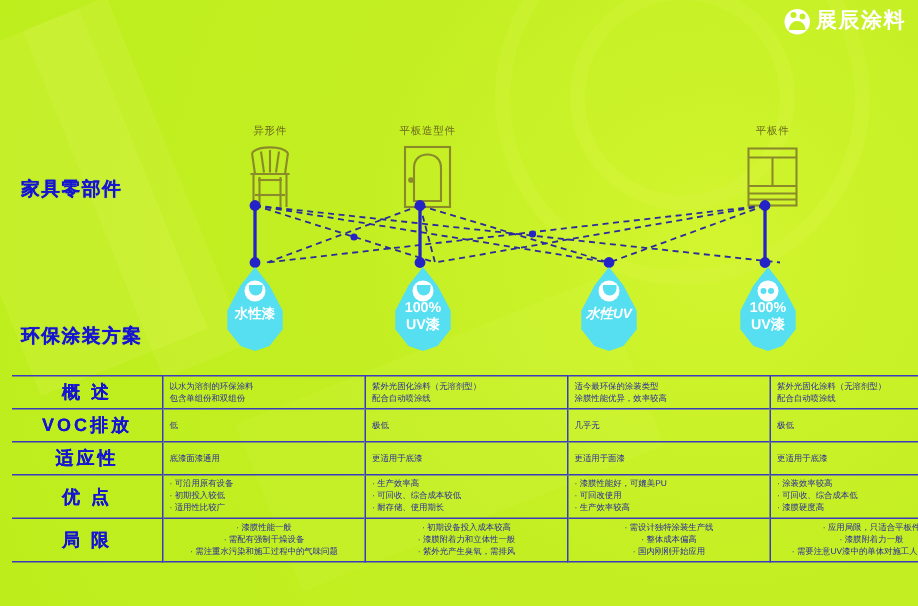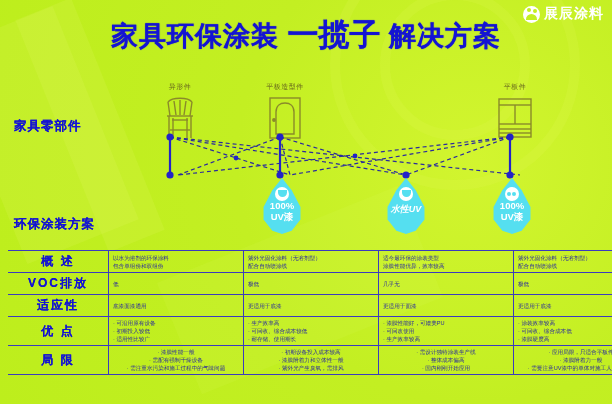--- a/index.html
+++ b/index.html
@@ -83,25 +83,20 @@
 
 <div id="root">
 
   <div class="wm s" style="left:-20px;top:20px;width:120px;height:230px;"></div>
   <div class="wm s" style="left:60px;top:0px;width:60px;height:250px;"></div>
   <div class="wm r" style="left:330px;top:-60px;width:230px;height:230px;border-radius:50%;"></div>
   <div class="wm r" style="left:380px;top:-10px;width:130px;height:130px;border-radius:50%;"></div>
   <div class="wm s" style="left:170px;top:230px;width:260px;height:120px;opacity:.10;"></div>
 
   <div class="header">
-    <div class="title">
-      <span>家具环保涂装</span>
-      <span class="em">一揽子</span>
-      <span>解决方案</span>
-    </div>
     <div class="brand">
       <span class="logo"></span>
       <span class="bname">展辰涂料</span>
     </div>
   </div>
 
   <div class="diagram">
 
     <div class="rowlabel parts">家具零部件</div>
     <div class="rowlabel sol">环保涂装方案</div>
@@ -175,20 +170,28 @@
           <circle cx="510" cy="67" r="3.6"></circle>
         <circle cx="170" cy="105" r="3.6"></circle>
           <circle cx="280" cy="105" r="3.6"></circle>
           <circle cx="510" cy="105" r="3.6"></circle>
         <circle cx="406" cy="105" r="3.6"></circle>
         <circle cx="355" cy="86" r="2.4"></circle>
           <circle cx="236" cy="88" r="2.4"></circle>
       </g>
     </svg>
 
+    <div class="drop" style="left:142px;top:108px;">
+      <div class="dropshape">
+        <span class="bubble">
+            <span class="in"></span>
+          </span>
+        <span class="dtext">水性漆</span>
+      </div>
+    </div>
 
     <div class="drop" style="left:254px;top:108px;">
       <div class="dropshape">
         <span class="bubble">
             <span class="in"></span>
           </span>
         <span class="dtext two">
           <span>100%</span><br>
           <span>UV漆</span>
         </span>

